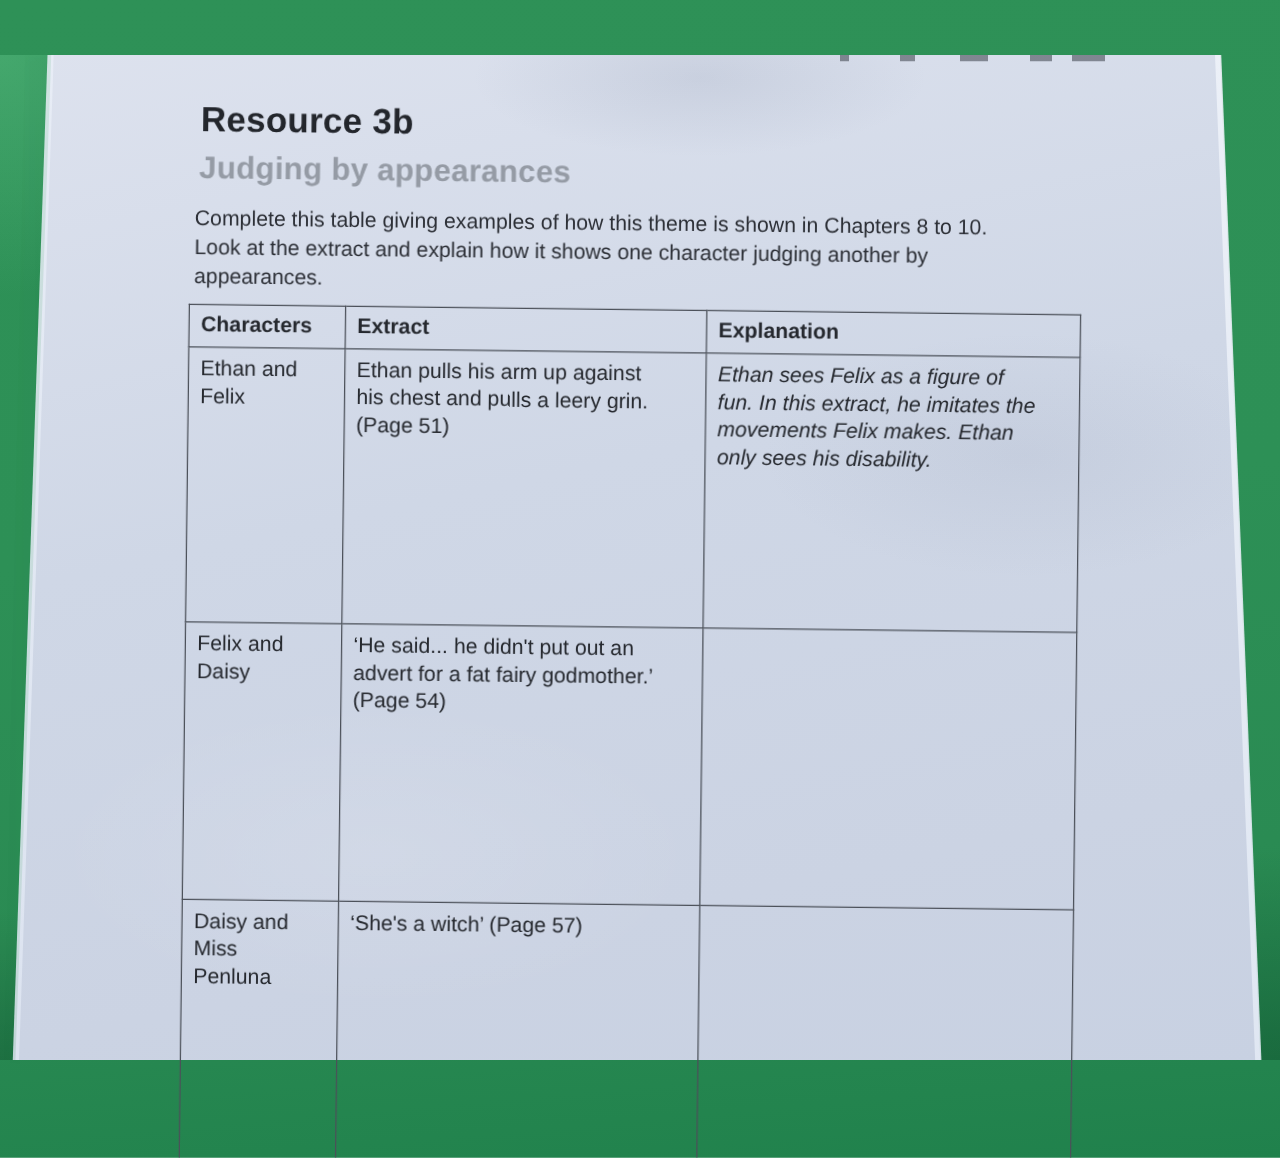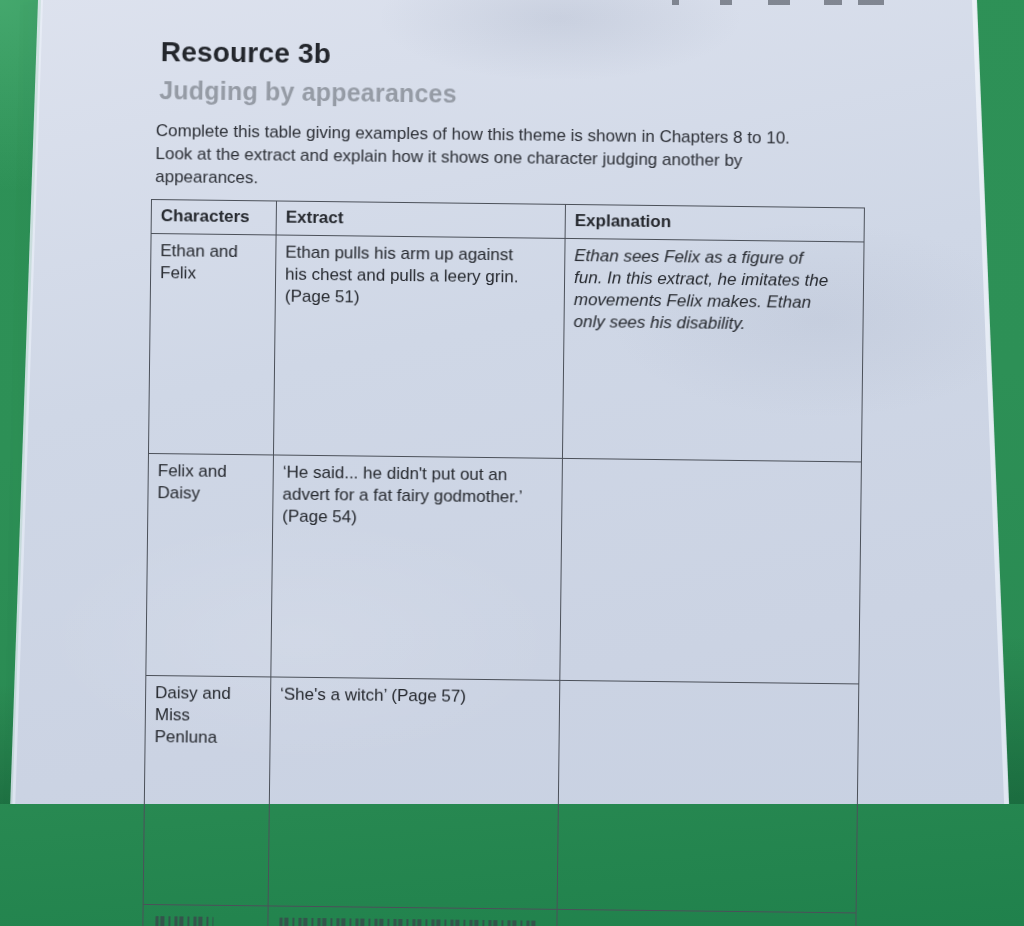--- a/index.html
+++ b/index.html
@@ -12,21 +12,21 @@
     --muted:#959ba5;
     --line:#4b5059;
   }
   html,body{
     margin:0;padding:0;
     width:1024px;height:926px;
     overflow:hidden;
     font-family:"Liberation Sans","DejaVu Sans",sans-serif;
     background:linear-gradient(175deg,var(--green-main) 0%, #2d9056 45%, #2a8b53 75%, #20814c 100%);
   }
-  .scene{position:relative;width:1024px;height:804px;}
+  .scene{position:relative;width:1024px;height:804px;margin-top:44px;}
 
   
   .bg-tint{
     position:absolute;inset:0;
     background:
       radial-gradient(420px 320px at 0% 0%, rgba(120,220,160,.30), rgba(120,220,160,0) 60%),
       radial-gradient(500px 260px at 100% 100%, rgba(0,40,20,.28), rgba(0,40,20,0) 65%),
       radial-gradient(400px 200px at 0% 100%, rgba(0,40,20,.25), rgba(0,40,20,0) 60%);
   }
 

